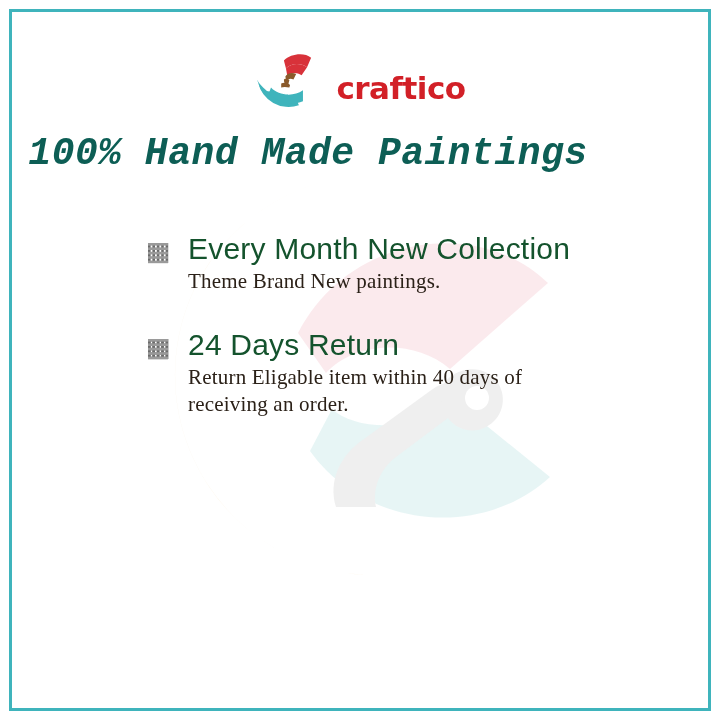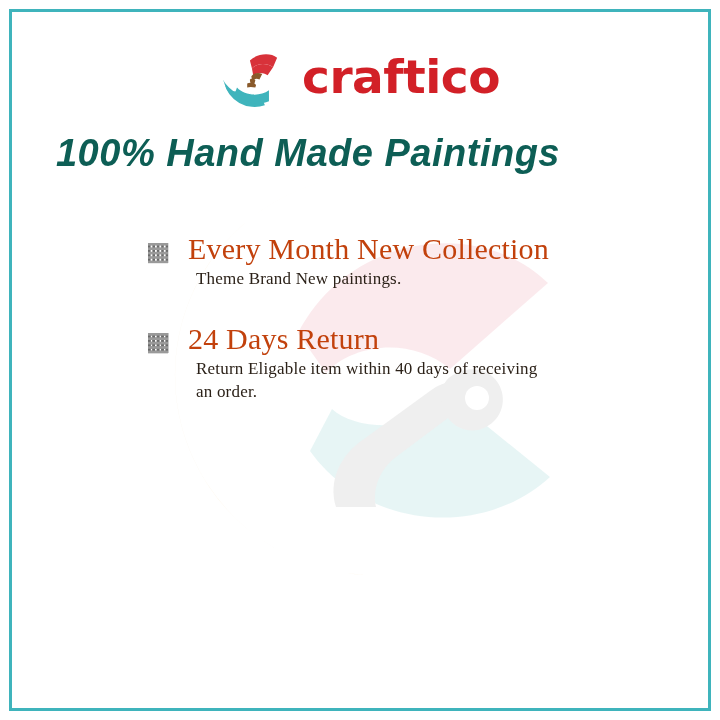--- a/index.html
+++ b/index.html
@@ -57,36 +57,36 @@
   }
   .logo-mark {
     width: 68px;
     height: 68px;
     flex: 0 0 auto;
     display: block;
   }
   .wordmark {
     font-family: "DejaVu Sans", "Liberation Sans", sans-serif;
     font-weight: 700;
-    font-size: 47px;
+    font-size: 31px;
     letter-spacing: -0.5px;
     color: #d22027;
     line-height: 1;
     position: relative;
-    top: 2px;
+    top: 14px;
   }
 
   
   .headline {
     position: absolute;
     left: 0;
     top: 132px;
     width: 616px;
     text-align: center;
-    font-family: Liberation Sans, sans-serif;
+    font-family: Liberation Mono, monospace;
     font-style: italic;
     font-weight: 700;
     font-size: 38px;
     letter-spacing: 0.5px;
     color: #0d5e55;
     z-index: 3;
     white-space: nowrap;
   }
 
   
@@ -107,36 +107,36 @@
   .bullet {
     position: absolute;
     left: 0;
     top: 9px;
     width: 24px;
     height: 24px;
     display: block;
   }
 
   .feature-title {
-    font-family: Liberation Serif, serif;
+    font-family: Liberation Sans, sans-serif;
     font-size: 30px;
     font-weight: 400;
-    color: #c2410c;
+    color: #14532d;
     line-height: 1.1;
     letter-spacing: 0.2px;
     margin: 0;
   }
   .feature-sub {
     font-family: "Liberation Serif", "DejaVu Serif", serif;
-    font-size: 17px;
+    font-size: 21px;
     font-weight: 400;
     color: #2b2118;
     line-height: 1.32;
     letter-spacing: 0.2px;
-    margin: 3px 0 0 8px;
+    margin: 3px 0 0 0;
   }
 </style>
 </head>
 <body>
 
 <div id="card">
 
   <svg class="watermark" viewBox="0 0 440 440" aria-hidden="true">
 
     <path d="M225 20 A200 200 0 1 0 225 420 A200 200 0 0 1 225 20 Z" fill="#fdf3e3" opacity="0.95"></path>

